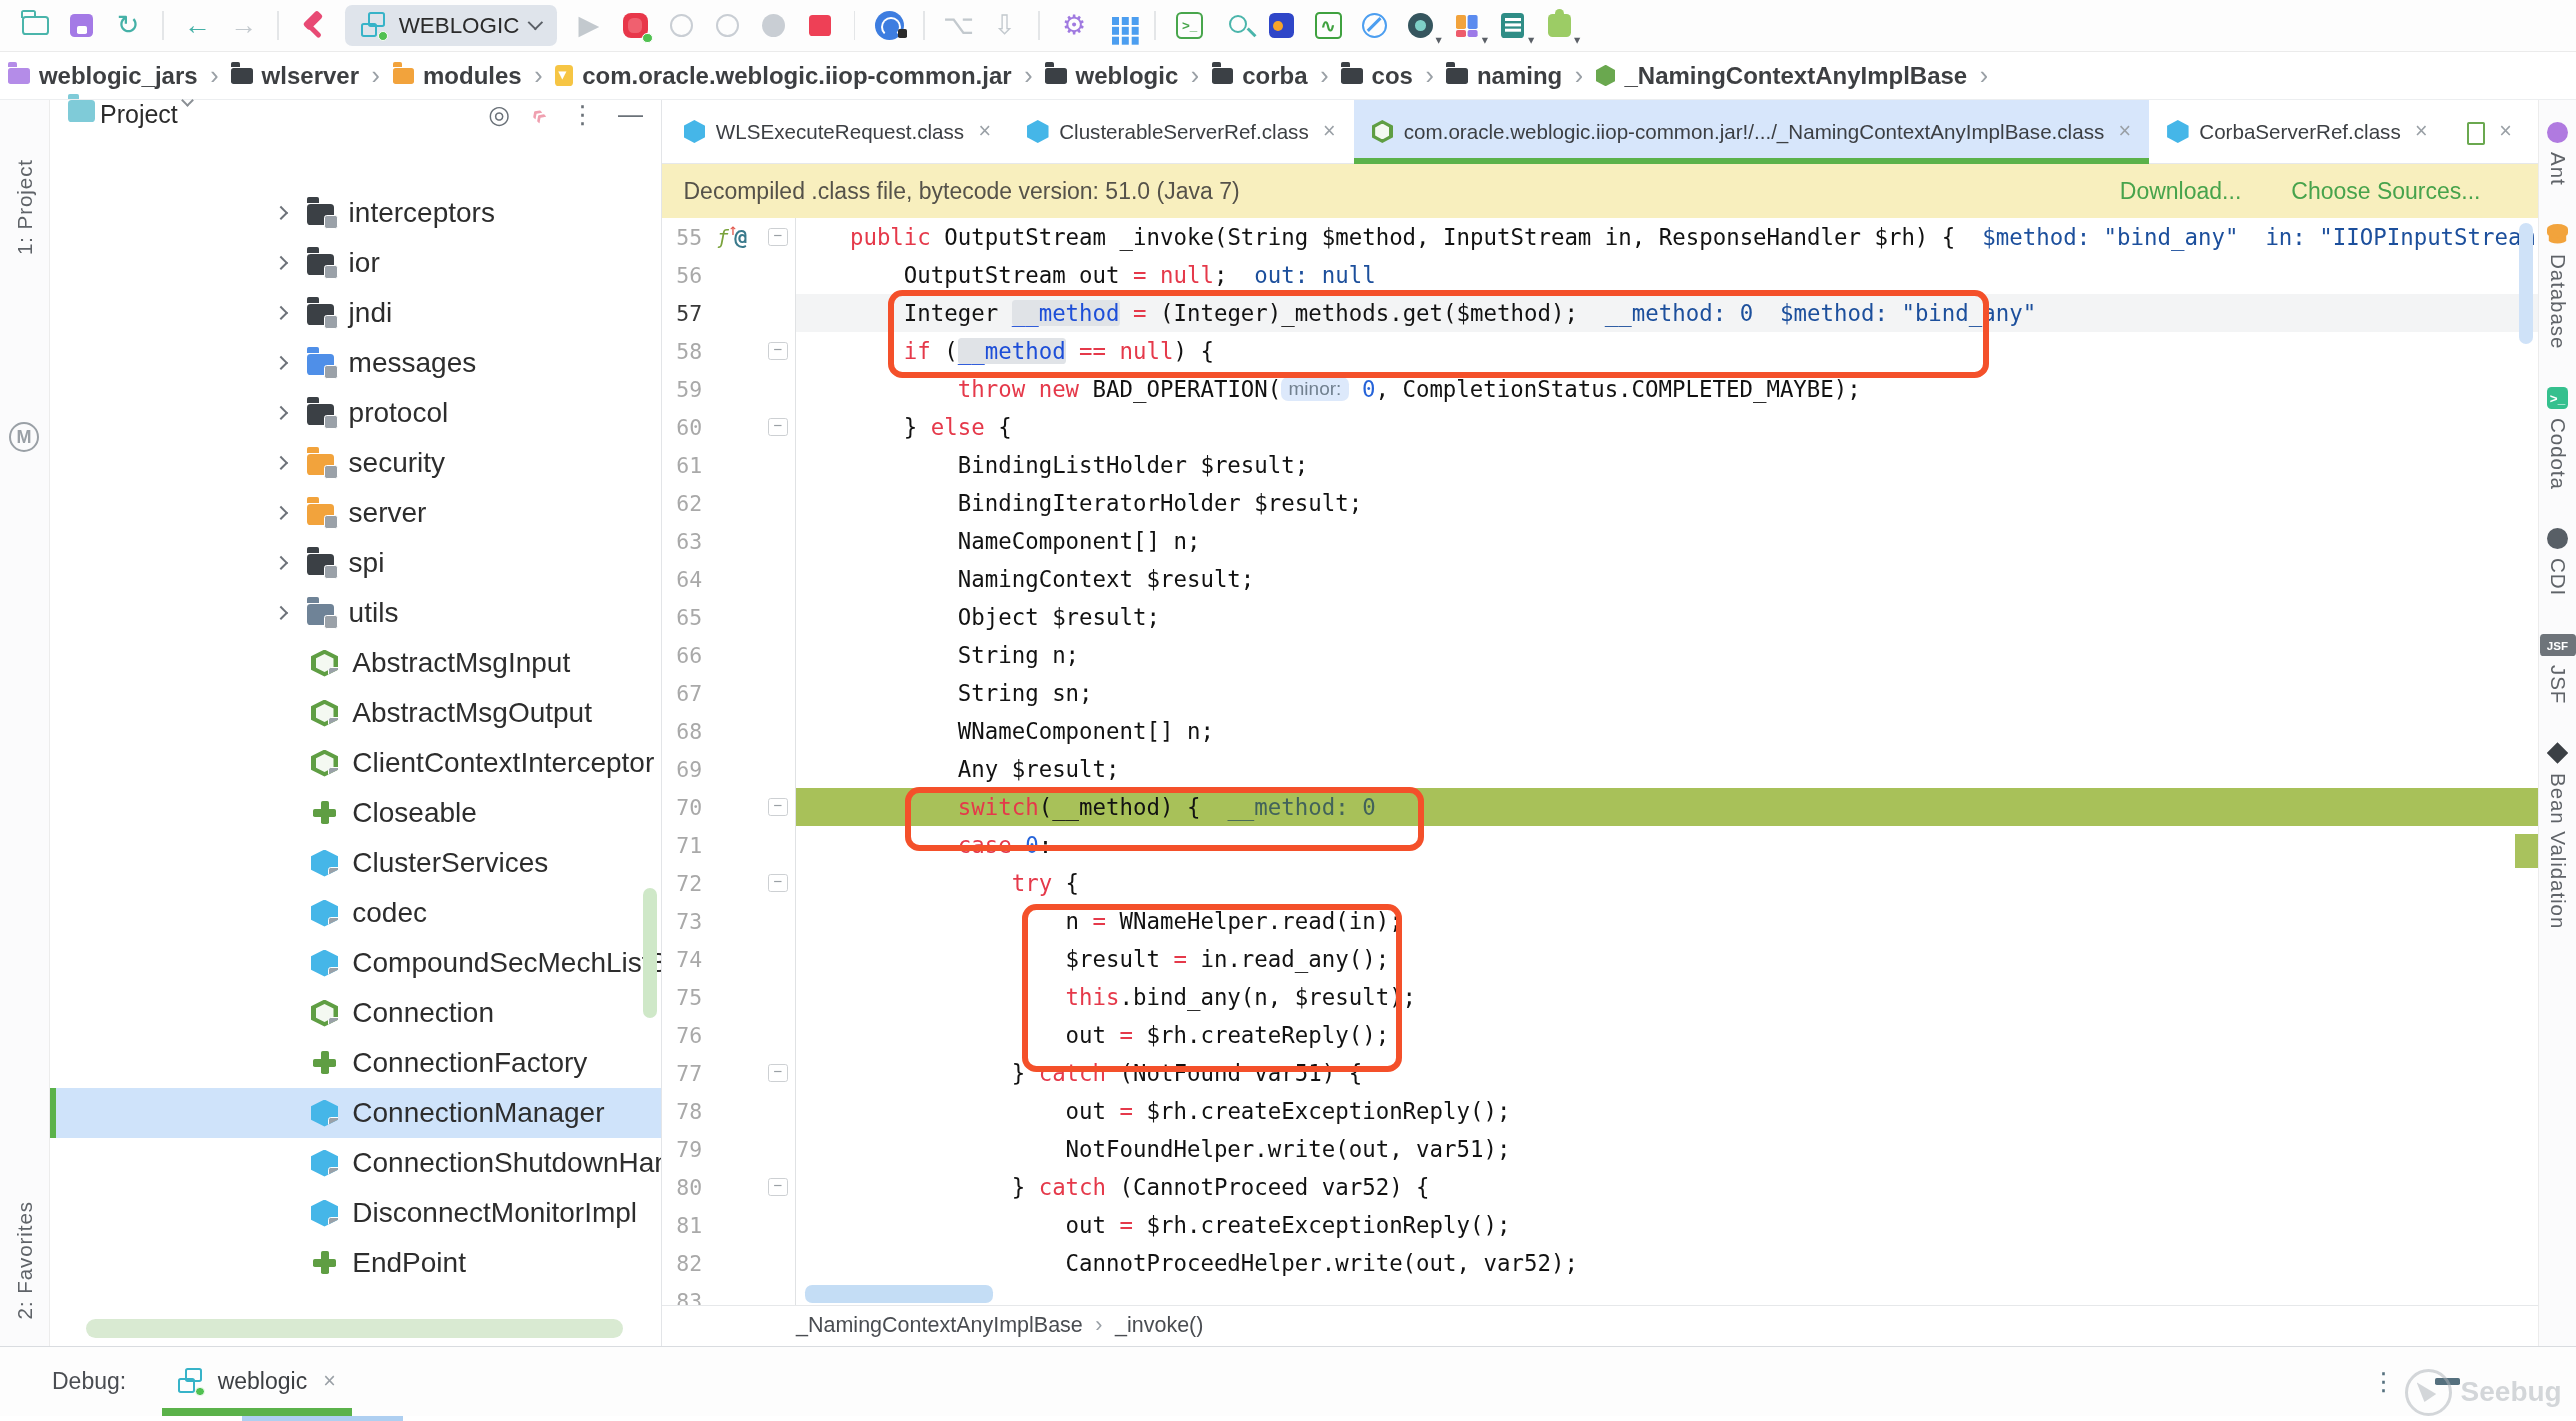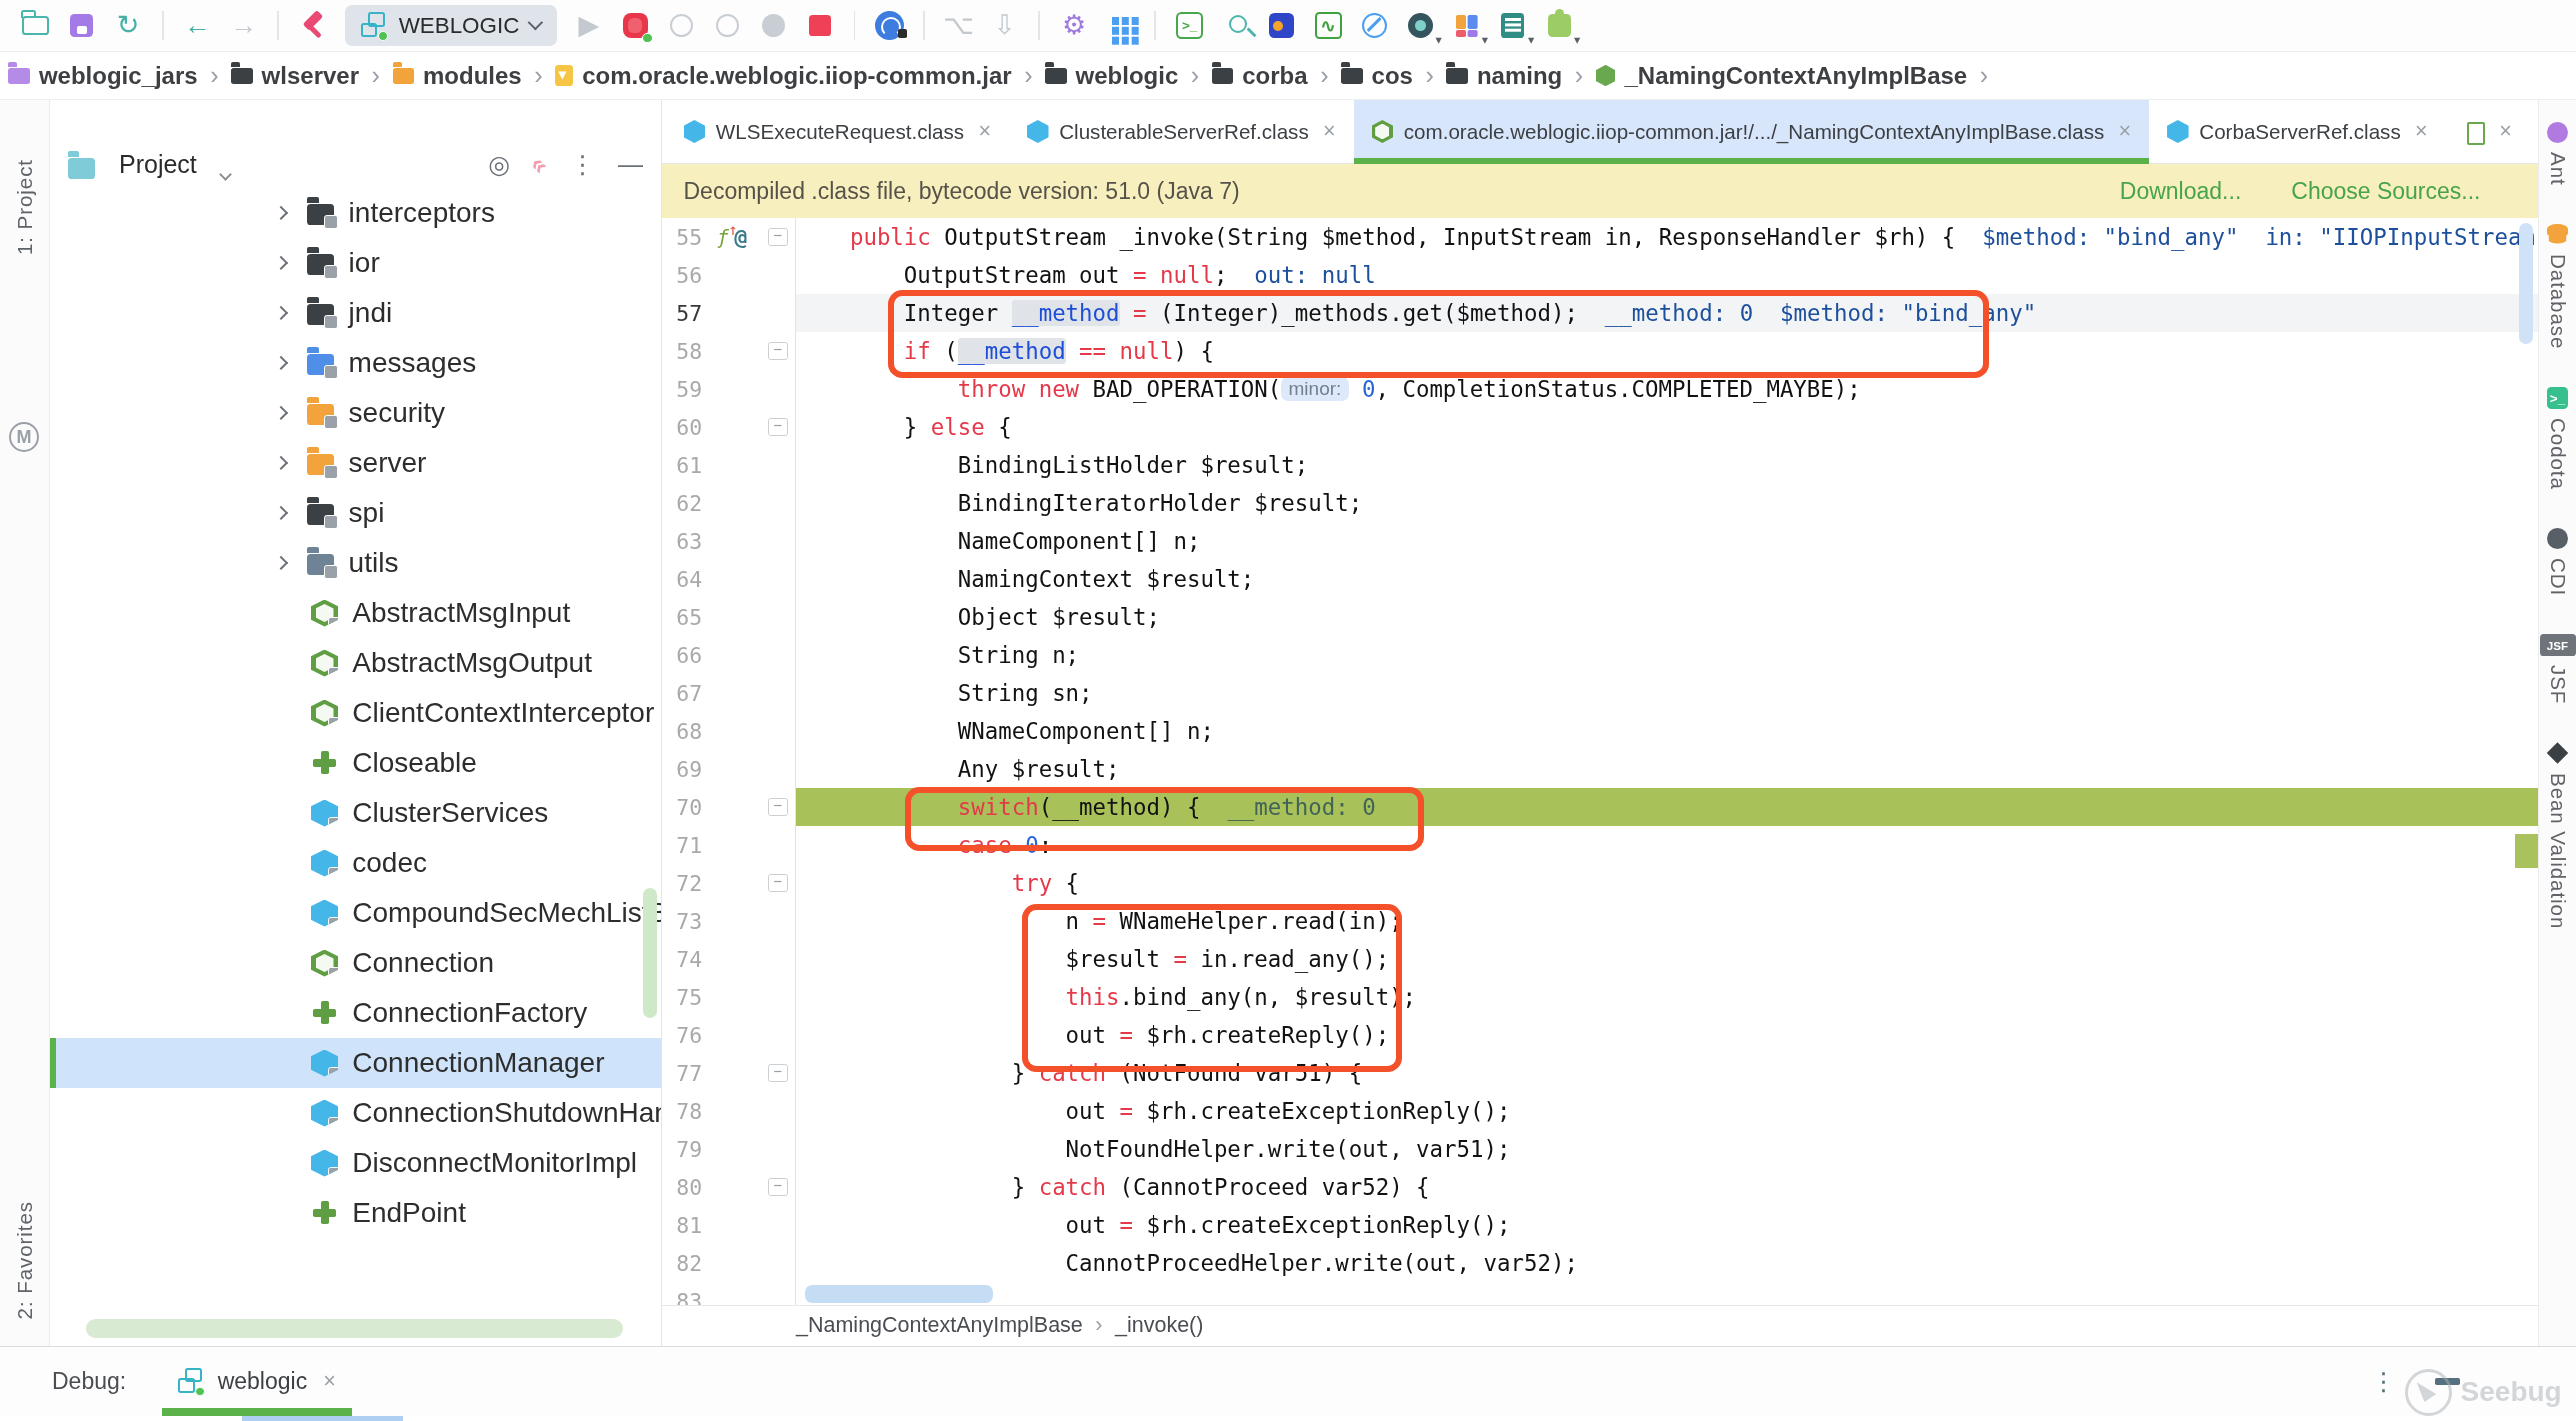--- a/index.html
+++ b/index.html
@@ -74,21 +74,21 @@
   #left-strip { width:50px; flex:none; border-right:0.9px solid #ececec; position:relative; background:#fbfbfc; }
   .vtext-up { writing-mode:vertical-rl; transform:rotate(180deg); font-size:20.6px; color:#5f6368; letter-spacing:0.9px; }
   .vtext-dn { writing-mode:vertical-rl; font-size:20.6px; color:#5f6368; letter-spacing:0.9px; }
   #ls-project { position:absolute; top:59px; left:12.5px; }
   #ls-m { position:absolute; top:322px; left:9px; width:30px; height:30px; border:2.7px solid #9aa0a6; border-radius:50%; color:#9aa0a6; font-size:18px; font-weight:bold; display:flex; align-items:center; justify-content:center; }
   #ls-fav { position:absolute; top:1101px; left:12.5px; }
   #ls-star { position:absolute; top:1296px; left:10.7px; color:#f5b83d; font-size:27px; }
 
   
   #project-panel { width:612px; flex:none; display:flex; flex-direction:column; border-right:0.9px solid #e3e5e8; position:relative; background:#fff; }
-  #pp-header { height:79px; flex:none; display:flex; align-items:flex-end; padding:0 18px; gap:24px; }
+  #pp-header { height:79px; flex:none; display:flex; align-items:flex-start; padding:0 18px; gap:5px; }
   #pp-folder { width:27px; height:21.5px; background:#7fcbd8; border-radius:3.6px; position:relative; }
   #pp-folder::before { content:""; position:absolute; top:-6.3px; left:0; width:10.7px; height:5.4px; background:#7fcbd8; border-radius:1.8px 1.8px 0 0; }
   #pp-title { font-size:25px; color:#2b2b2b; }
   .chev-sm { width:9px; height:9px; border-right:2.7px solid #8a8f94; border-bottom:2.7px solid #8a8f94; transform:rotate(45deg); margin-top:-3.6px; }
   #pp-actions { margin-left:auto; display:flex; align-items:center; gap:23px; }
   .pp-act { font-size:25px; color:#6a7178; }
   .act-collapse { color:#f0a0b0; transform:rotate(45deg); font-weight:bold; }
   #pp-tree { flex:1; overflow:hidden; padding-top:9px; position:relative; }
   .trow { height:50px; display:flex; align-items:center; font-size:28px; color:#2d2d2d; padding-left:226px; position:relative; cursor:default; white-space:nowrap; }
   .trow.cls { padding-left:261px; }
@@ -353,20 +353,25 @@
           </div>
           <div class="trow">
             <span class="chev"></span>
             <span class="ic ic-f fc-dark"></span>
             <span>jndi</span>
           </div>
           <div class="trow">
             <span class="chev"></span>
             <span class="ic ic-f fc-blue"></span>
             <span>messages</span>
+          </div>
+          <div class="trow">
+            <span class="chev"></span>
+            <span class="ic ic-f fc-dark"></span>
+            <span>protocol</span>
           </div>
           <div class="trow">
             <span class="chev"></span>
             <span class="ic ic-f fc-orange"></span>
             <span>security</span>
           </div>
           <div class="trow">
             <span class="chev"></span>
             <span class="ic ic-f fc-orange"></span>
             <span>server</span>

